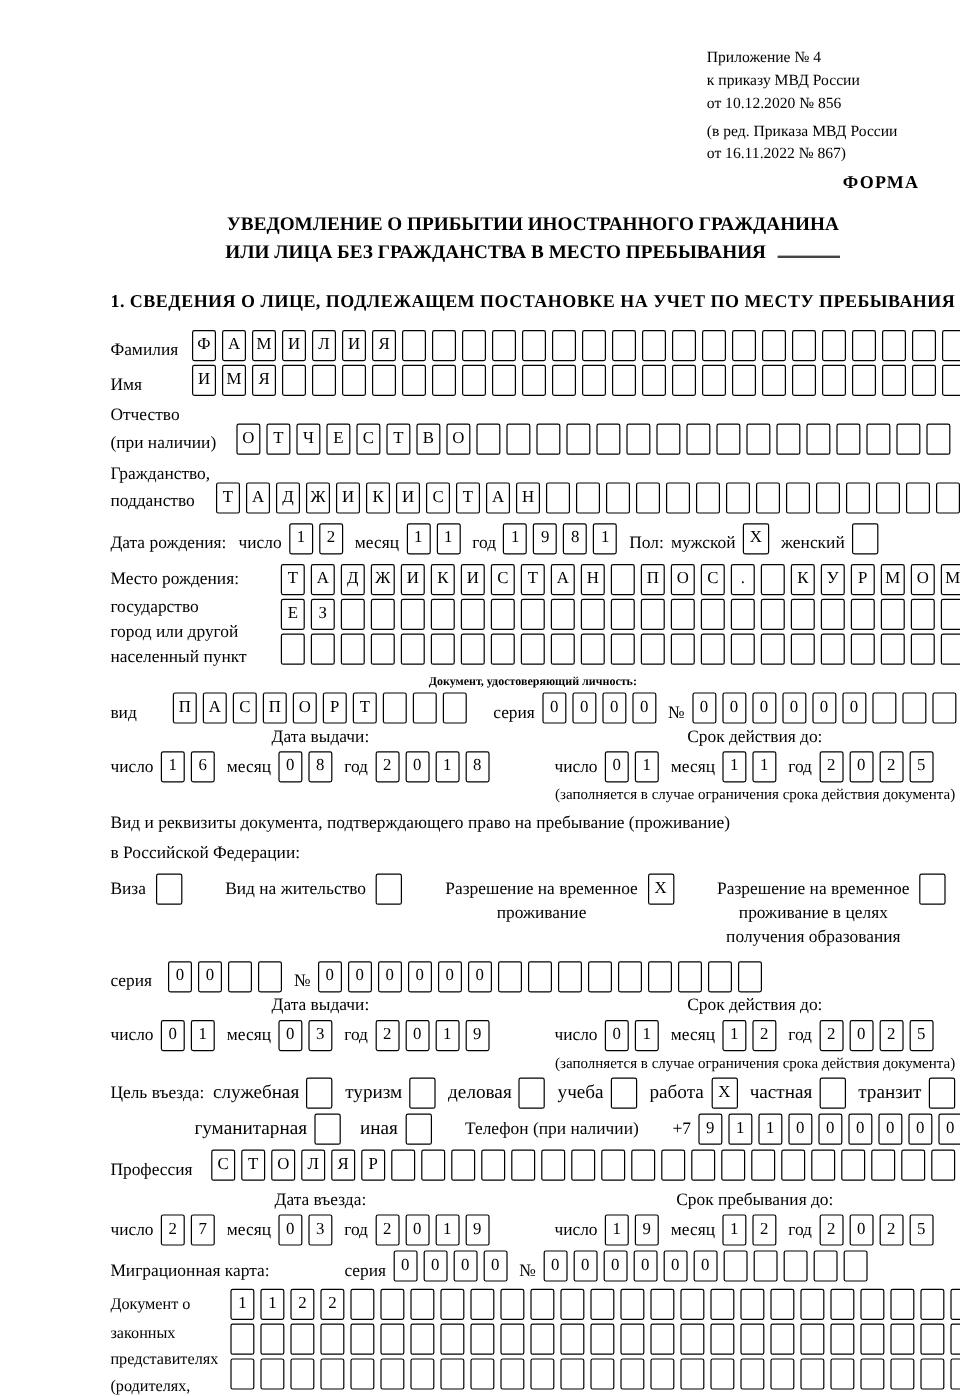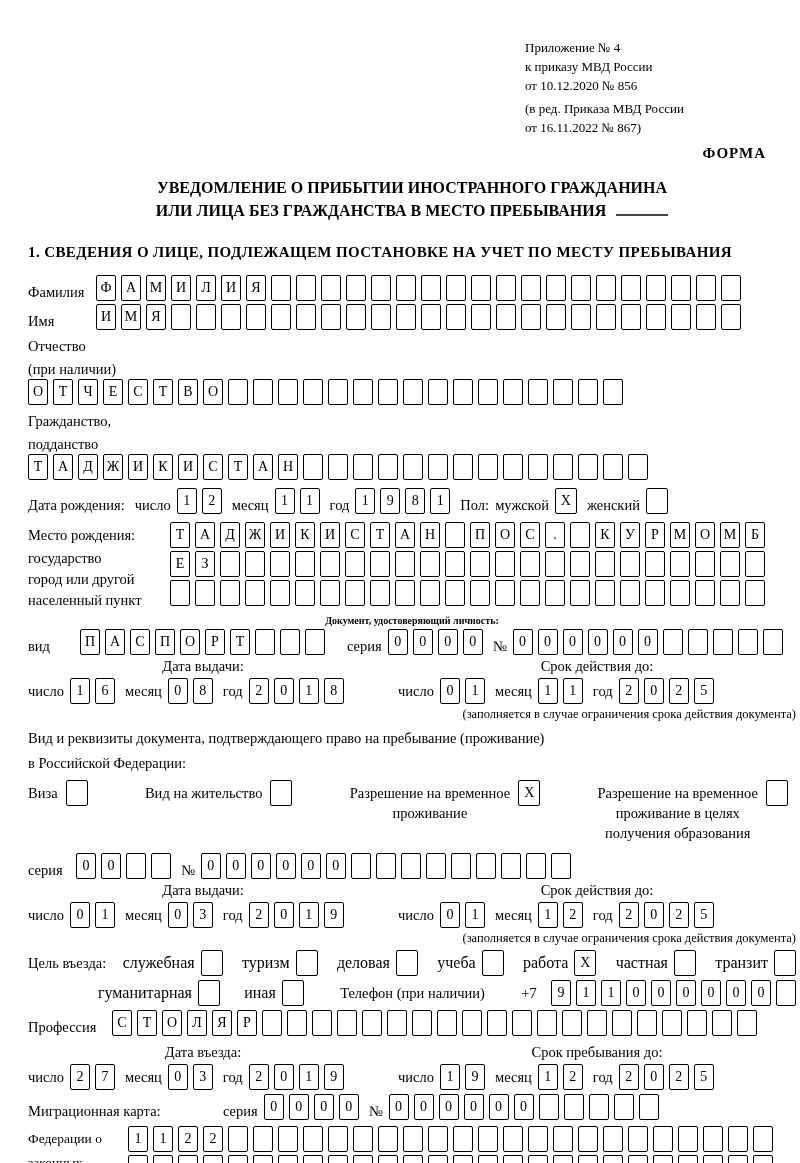--- a/index.html
+++ b/index.html
@@ -1,25 +1,25 @@
 <!DOCTYPE html>
 <html><head>
 <meta charset="utf-8">
 <style>
   html,body{margin:0;padding:0;background:#fff;}
   body{width:800px;height:1163px;font-family:"Liberation Serif","DejaVu Serif",serif;color:#000;overflow:hidden;}
-  .page{box-sizing:border-box;width:800px;height:932px;padding:38px 4px 10px 28px;position:relative;}
+  .page{box-sizing:border-box;width:800px;height:932px;padding:38px 4px 10px 92px;position:relative;}
   .law-ref{margin-left:497px;font-size:13px;line-height:19px;white-space:nowrap;}
   .law-ref .amend{margin-top:4px;}
   .forma{margin-top:8px;margin-right:30px;text-align:right;font-weight:bold;font-size:15px;letter-spacing:1px;}
   .title{margin-top:14px;text-align:center;font-weight:bold;font-size:16px;line-height:23px;}
   .tuline{display:inline-block;width:52px;border-bottom:2px solid #444;margin-left:10px;}
   .sec-head{margin-top:22px;margin-bottom:14px;font-weight:bold;font-size:15px;letter-spacing:0.4px;white-space:nowrap;}
   .row{display:flex;align-items:flex-end;margin-bottom:3px;}
-  .row.top{align-items:flex-start;flex-direction:column;}
+  .row.top{align-items:flex-end;}
   .lbl{font-size:14.5px;flex:0 0 auto;}
   .lbl2{display:flex;flex-direction:column;flex:0 0 auto;font-size:14.5px;line-height:20px;}
   .lbl2 .l1{line-height:26px;}
   .w68{width:68px;}
   .w105{width:105px;}
   .w88{width:88px;}
   .cells{display:inline-flex;gap:5px;flex:0 0 auto;}
   .cell{box-sizing:border-box;flex:0 0 auto;width:20px;height:26px;border:1.7px solid #000;border-radius:2px;display:inline-flex;align-items:center;justify-content:center;font-size:14px;background:#fff;}
   .cb{width:22px;font-weight:normal;}
   .dlbl{font-size:14.5px;margin:0 6px 0 10px;flex:0 0 auto;}
@@ -669,21 +669,21 @@
         <span class="cell"></span>
         <span class="cell"></span>
         <span class="cell"></span>
         <span class="cell"></span>
         <span class="cell"></span>
       </span>
   </div>
 
   <div class="rep">
     <div class="rep-labels">
-      <div class="l1">Федерации о</div>
+      <div class="l1">Документ о</div>
       <div>законных</div>
       <div>представителях</div>
       <div>(родителях,</div>
 
     </div>
     <div class="rep-rows">
       <span class="cells">
           <span class="cell">1</span>
           <span class="cell">1</span>
           <span class="cell">2</span>

